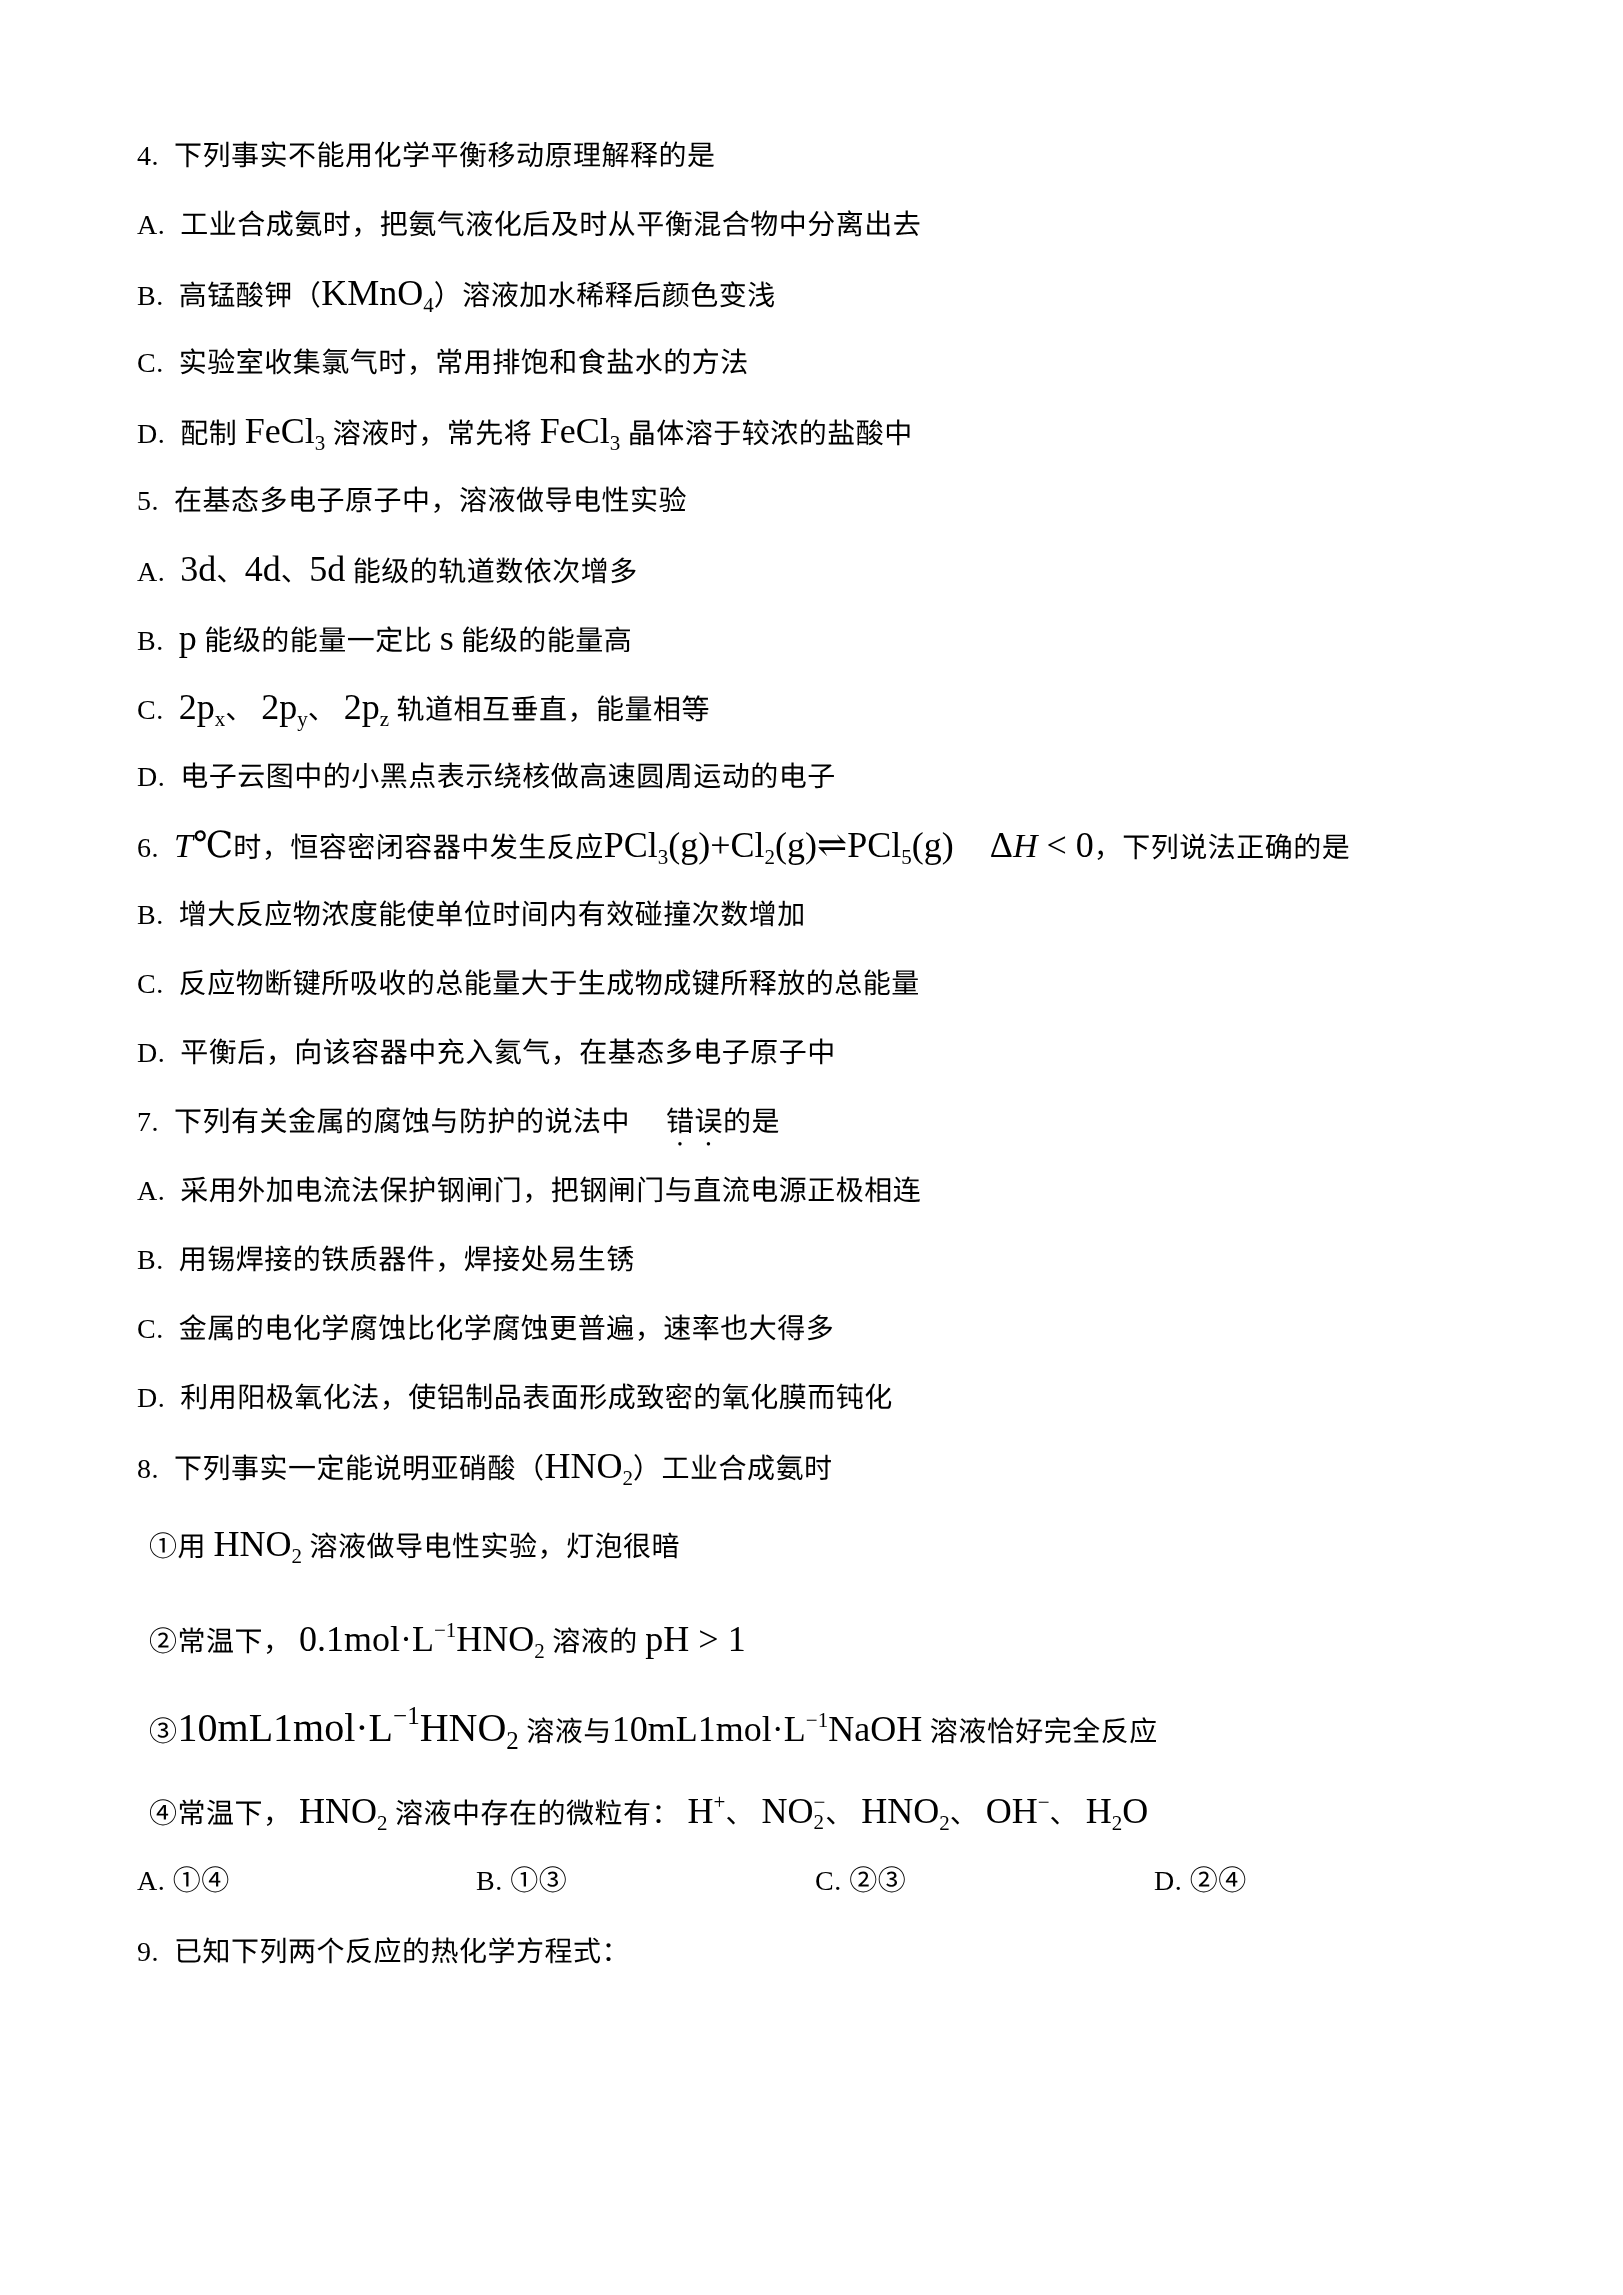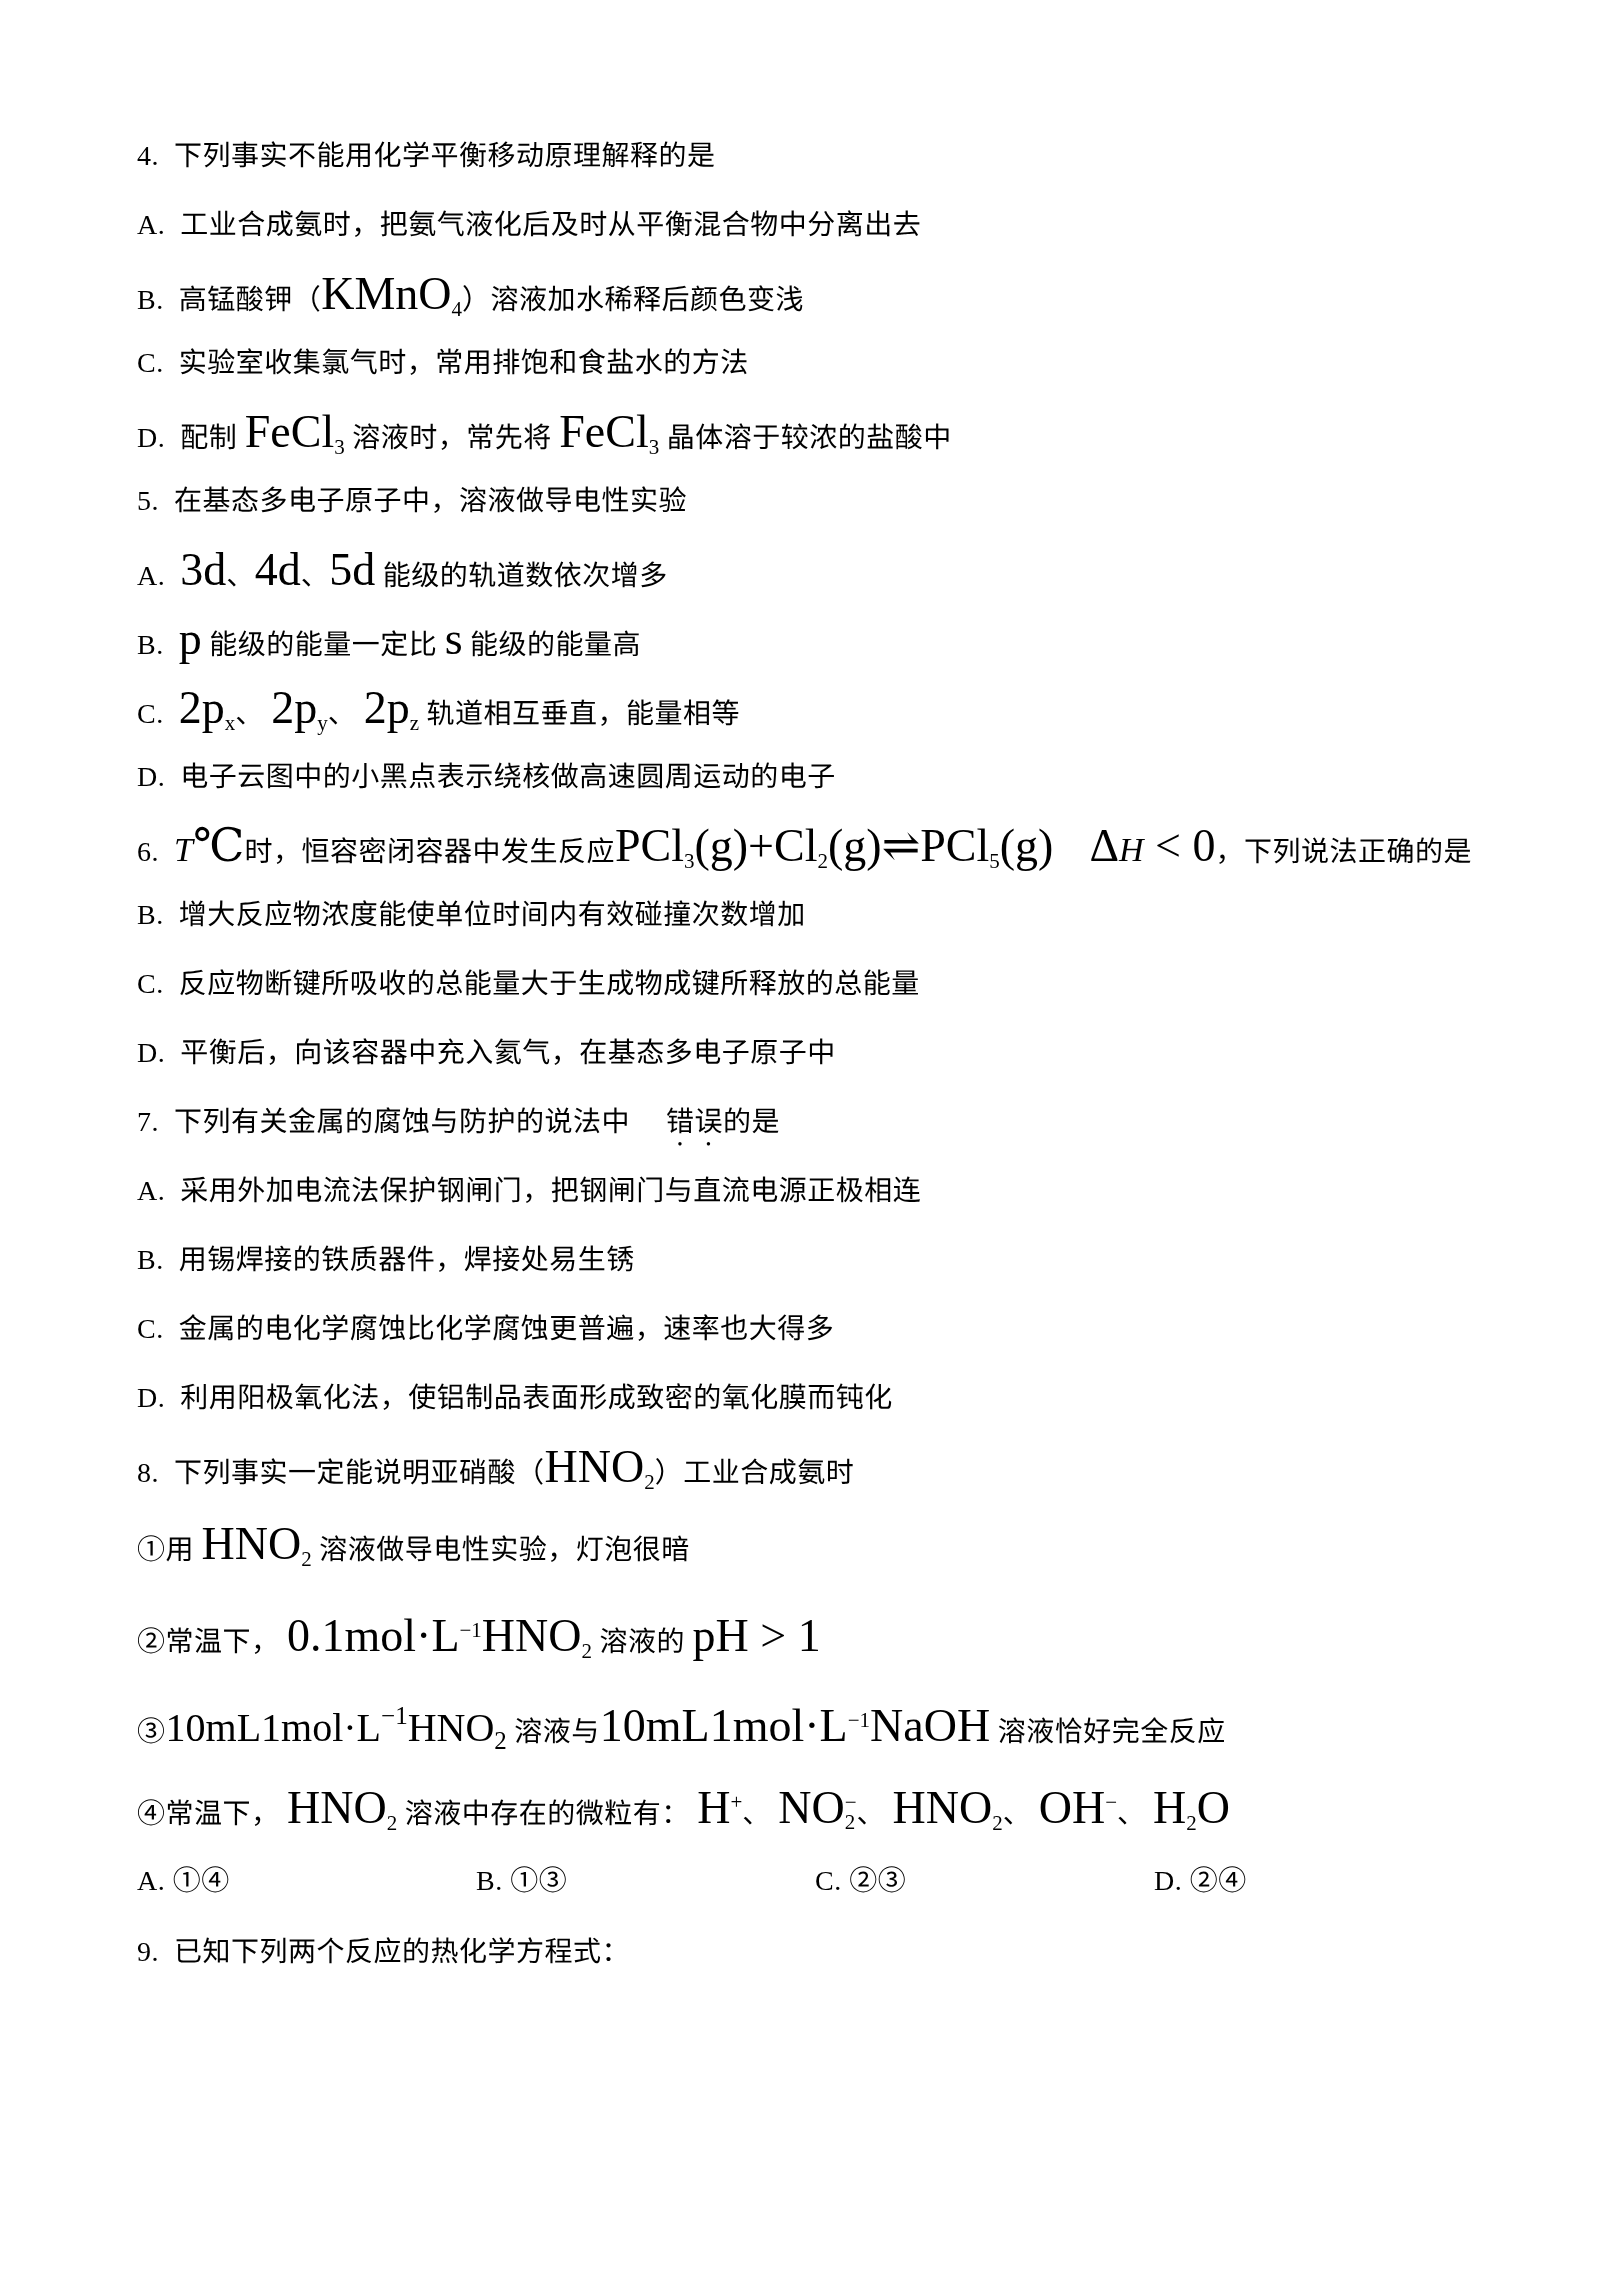--- a/index.html
+++ b/index.html
@@ -23,27 +23,28 @@
   .line {
     height: 69px;
     line-height: 69px;
     white-space: pre;
     font-size: 28px;
     letter-spacing: 0.5px;
   }
   .line.tall {
     height: 86px;
     line-height: 86px;
+    margin-left: 12px;
   }
   .line.optrow {
     height: 72px;
     line-height: 72px;
   }
   
-  .f   { font-size: 46px; letter-spacing: 0; }
+  .f   { font-size: 36px; letter-spacing: 0; }
   .fi  { font-size: 34px; letter-spacing: 0; font-style: italic; }
   .fsub { font-size: 21px; letter-spacing: 0; vertical-align: -6.5px; }
   .fsup { font-size: 21px; letter-spacing: 0; vertical-align: 14px; }
   
   .fb    { font-size: 40px; letter-spacing: 0; }
   .fbsub { font-size: 25px; letter-spacing: 0; vertical-align: -7.6px; }
   .fbsup { font-size: 25px; letter-spacing: 0; vertical-align: 17.4px; }
   
   .fss {
     display: inline-grid;

